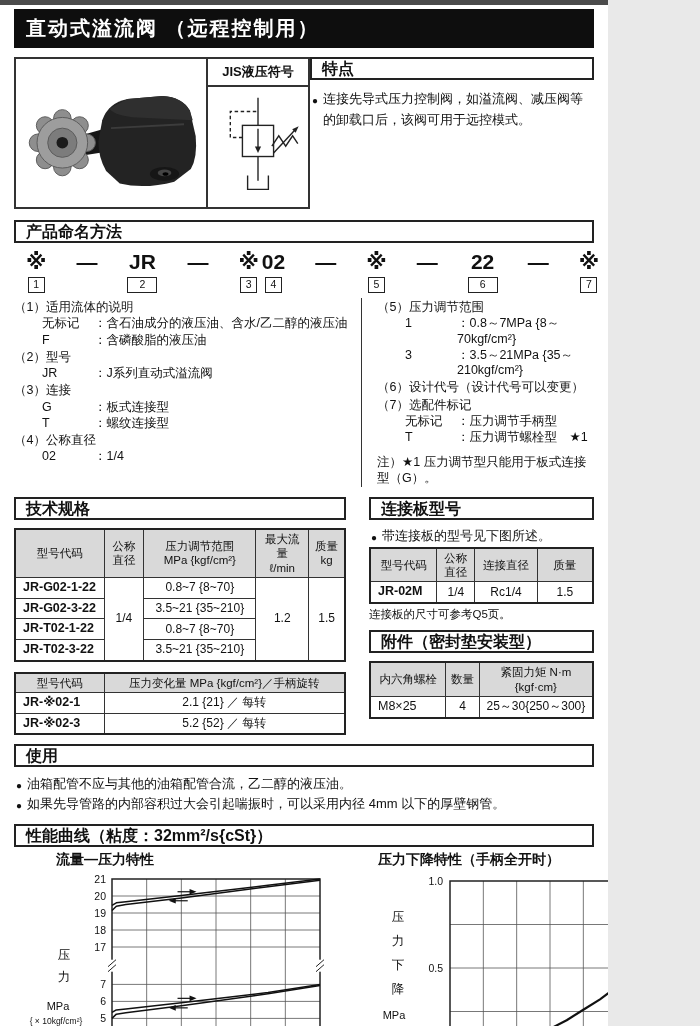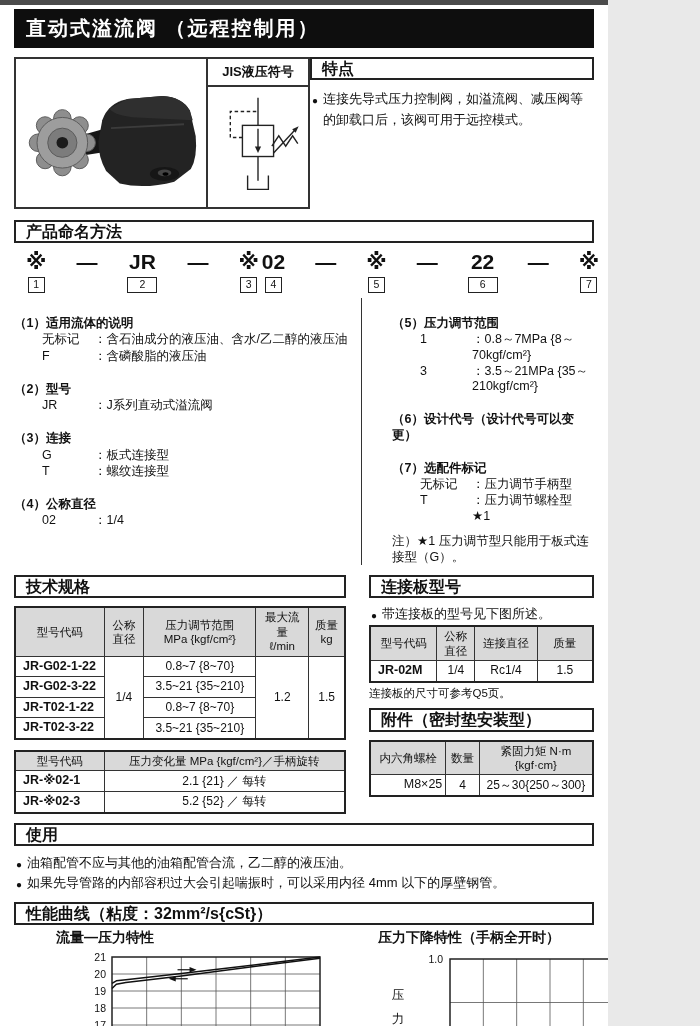--- a/index.html
+++ b/index.html
@@ -23,22 +23,22 @@
   .full-head{margin:11px 14px 0}
   .code-row{display:flex;align-items:flex-start;margin:7px 14px 0 26px}
   .tok{display:flex;flex-direction:column;align-items:center;margin-right:30px}
   .tok.tight{margin-right:3px}
   .tok .ch{font-size:21px;font-weight:bold;line-height:24px;letter-spacing:0}
   .tok .bx{margin-top:3px;width:17px;height:16px;border:1.5px solid #222;font-size:10.5px;line-height:13px;text-align:center}
   .tok .bx.wide{width:30px}
   .tok.nobox .bx{visibility:hidden;border:none;width:4px}
   .naming-cols{display:flex;margin:5px 14px 0;font-size:12.5px}
   .nm-left{width:347px;padding-right:8px;flex-shrink:0}
-  .nm-right{flex:1;border-left:1.5px solid #333;padding-left:30px}
-  .nm-title{font-weight:bold;line-height:1.22;margin-top:18px}
+  .nm-right{flex:1;border-left:1.5px solid #333;padding-left:15px}
+  .nm-title{font-weight:normal;line-height:1.22;margin-top:2px}
   .nm-entry{display:flex;padding-left:28px;line-height:1.22;margin-top:1px}
   .nm-key{min-width:52px;flex-shrink:0}
   .nm-note{line-height:1.25;margin-top:10px}
   
   .specs-row{display:flex;margin:10px 14px 0;gap:23px}
   .specs-left{width:332px;flex-shrink:0}
   .specs-right{flex:1}
   table{border-collapse:collapse;width:100%;font-size:12px;border:2px solid #222;table-layout:fixed}
   th,td{border:1px solid #333;text-align:center;padding:2px 3px;line-height:1.25}
   th{background:#d9d9d9;font-weight:normal;font-size:11.5px}
@@ -351,21 +351,21 @@
           </colgroup>
         <thead>
             <tr>
           <th>内六角螺栓</th>
           <th>数量</th>
           <th>紧固力矩 N·m {kgf·cm}</th>
         </tr>
           </thead>
         <tbody>
             <tr>
-          <td class="model" style="text-align:right;font-weight:normal">M8×25</td>
+          <td class="model" style="text-align:left;font-weight:normal">M8×25</td>
           <td>4</td>
           <td>25～30{250～300}</td>
         </tr>
           </tbody>
       </table>
     </div>
   </div>
 
   <div class="sec-head usage-head">使用</div>
   <div class="usage-bullets">

